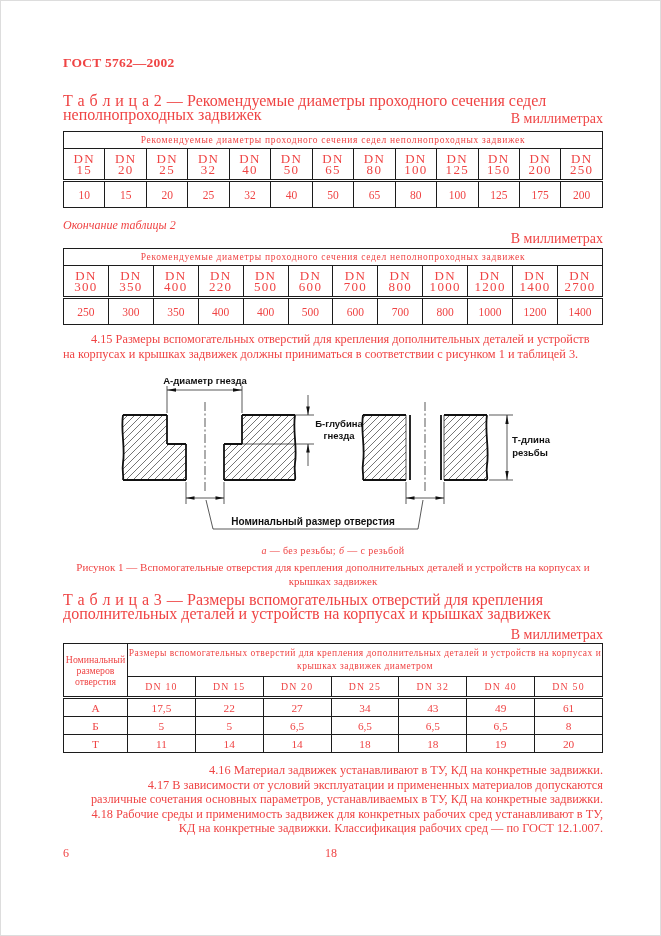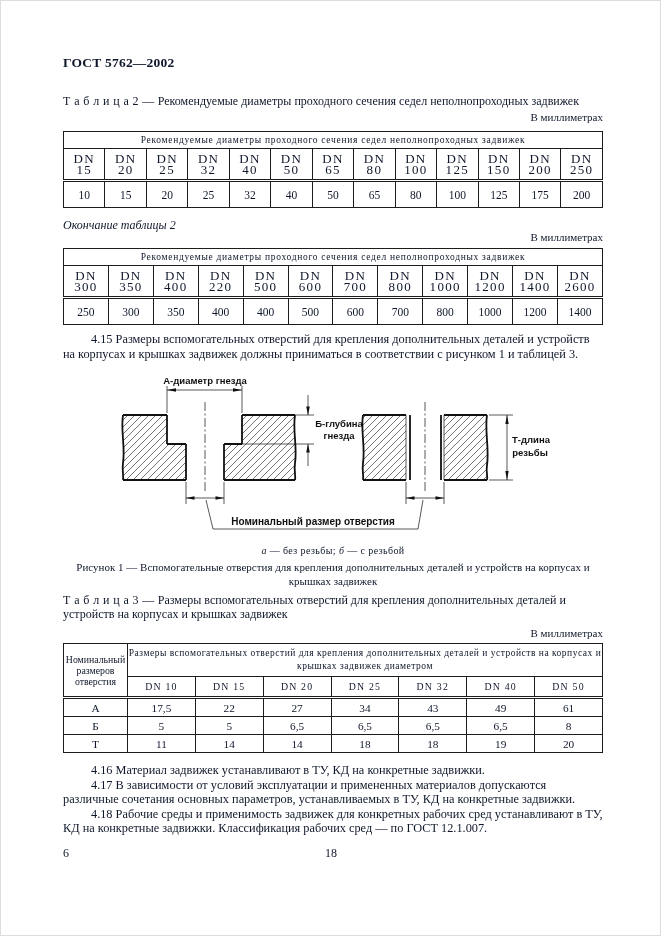--- a/index.html
+++ b/index.html
@@ -1,28 +1,28 @@
 <!DOCTYPE html>
 <html><head>
 <meta charset="utf-8">
 <style>
   html,body{margin:0;padding:0;background:#f2f2f2;}
   #page{
     position:relative;width:661px;height:936px;background:#ffffff;
-    font-family:"Liberation Serif","DejaVu Serif",serif;color:#0f172a;
+    font-family:"Liberation Serif","DejaVu Serif",serif;color:#ef4444;
     overflow:hidden;border:1px solid #ddd;box-sizing:border-box;
   }
   .abs{position:absolute;}
   .content{left:62px;width:540px;}
 
   .doc-title{top:54px;font-size:13.5px;font-weight:bold;letter-spacing:.2px;}
-  .tcap{font-size:12px;line-height:14px;}
+  .tcap{font-size:16px;line-height:14px;}
   .tcap .cap-label{letter-spacing:.4px;}
   #cap-t2a{top:93px;}
-  .units{font-size:11px;text-align:right;}
+  .units{font-size:14px;text-align:right;}
   #units-t2a{top:110px;}
   #okonchanie{top:217px;font-size:12px;font-style:italic;}
   #units-t2b{top:230px;}
   #cap-t3{top:592px;}
   #units-t3{top:626px;}
 
   table.gtbl{border-collapse:collapse;table-layout:fixed;width:540px;background:#fff;}
   table.gtbl{border:1.6px solid #1c1c1c;}
   table.gtbl td{border-left:1px solid #1c1c1c;text-align:center;vertical-align:middle;padding:0;}
   table.gtbl td:first-child{border-left:none;}
@@ -30,21 +30,21 @@
   td.dn-cell{height:30px;font-size:13px;}
   .dnl,.dnn{letter-spacing:1.3px;line-height:11px;}
   tr.val-row td{border-top:3px double #1c1c1c;height:25px;font-size:11.5px;}
   #table-t2a{top:130px;}
   #table-t2b{top:247px;}
 
   .para{font-size:12.3px;line-height:15px;text-align:left;}
   .para .ind{display:inline-block;width:28px;}
   #para-415{top:331px;}
   #paras-bottom{top:762px;}
-  #paras-bottom p{margin:0;text-indent:28px;font-size:12.3px;line-height:14.6px;}
+  #paras-bottom p{margin:0;text-indent:28px;font-size:12.3px;line-height:14.6px;text-align:right;}
 
   #figure{top:374px;left:104px;width:462px;height:166px;}
   #subcap{top:544px;font-size:10px;text-align:center;letter-spacing:.4px;}
   #subcap i{font-style:italic;}
   #cap-fig{top:560px;font-size:11px;line-height:13.5px;text-align:center;}
 
   
   #table-t3{top:642px;}
   #table-t3 col.c0{width:64px;}
   td.rowhead3{font-size:9.8px;line-height:11px;border-right:1px solid #1c1c1c;padding:1px 2px;}
@@ -197,21 +197,21 @@
       <td class="dn-cell">
             <div class="dnl">DN</div>
             <div class="dnn">1200</div>
           </td>
       <td class="dn-cell">
             <div class="dnl">DN</div>
             <div class="dnn">1400</div>
           </td>
       <td class="dn-cell">
             <div class="dnl">DN</div>
-            <div class="dnn">2600</div>
+            <div class="dnn">2700</div>
           </td>
     </tr>
     <tr class="val-row">
       <td>250</td>
       <td>300</td>
       <td>350</td>
       <td>400</td>
       <td>400</td>
       <td>500</td>
       <td>600</td>

